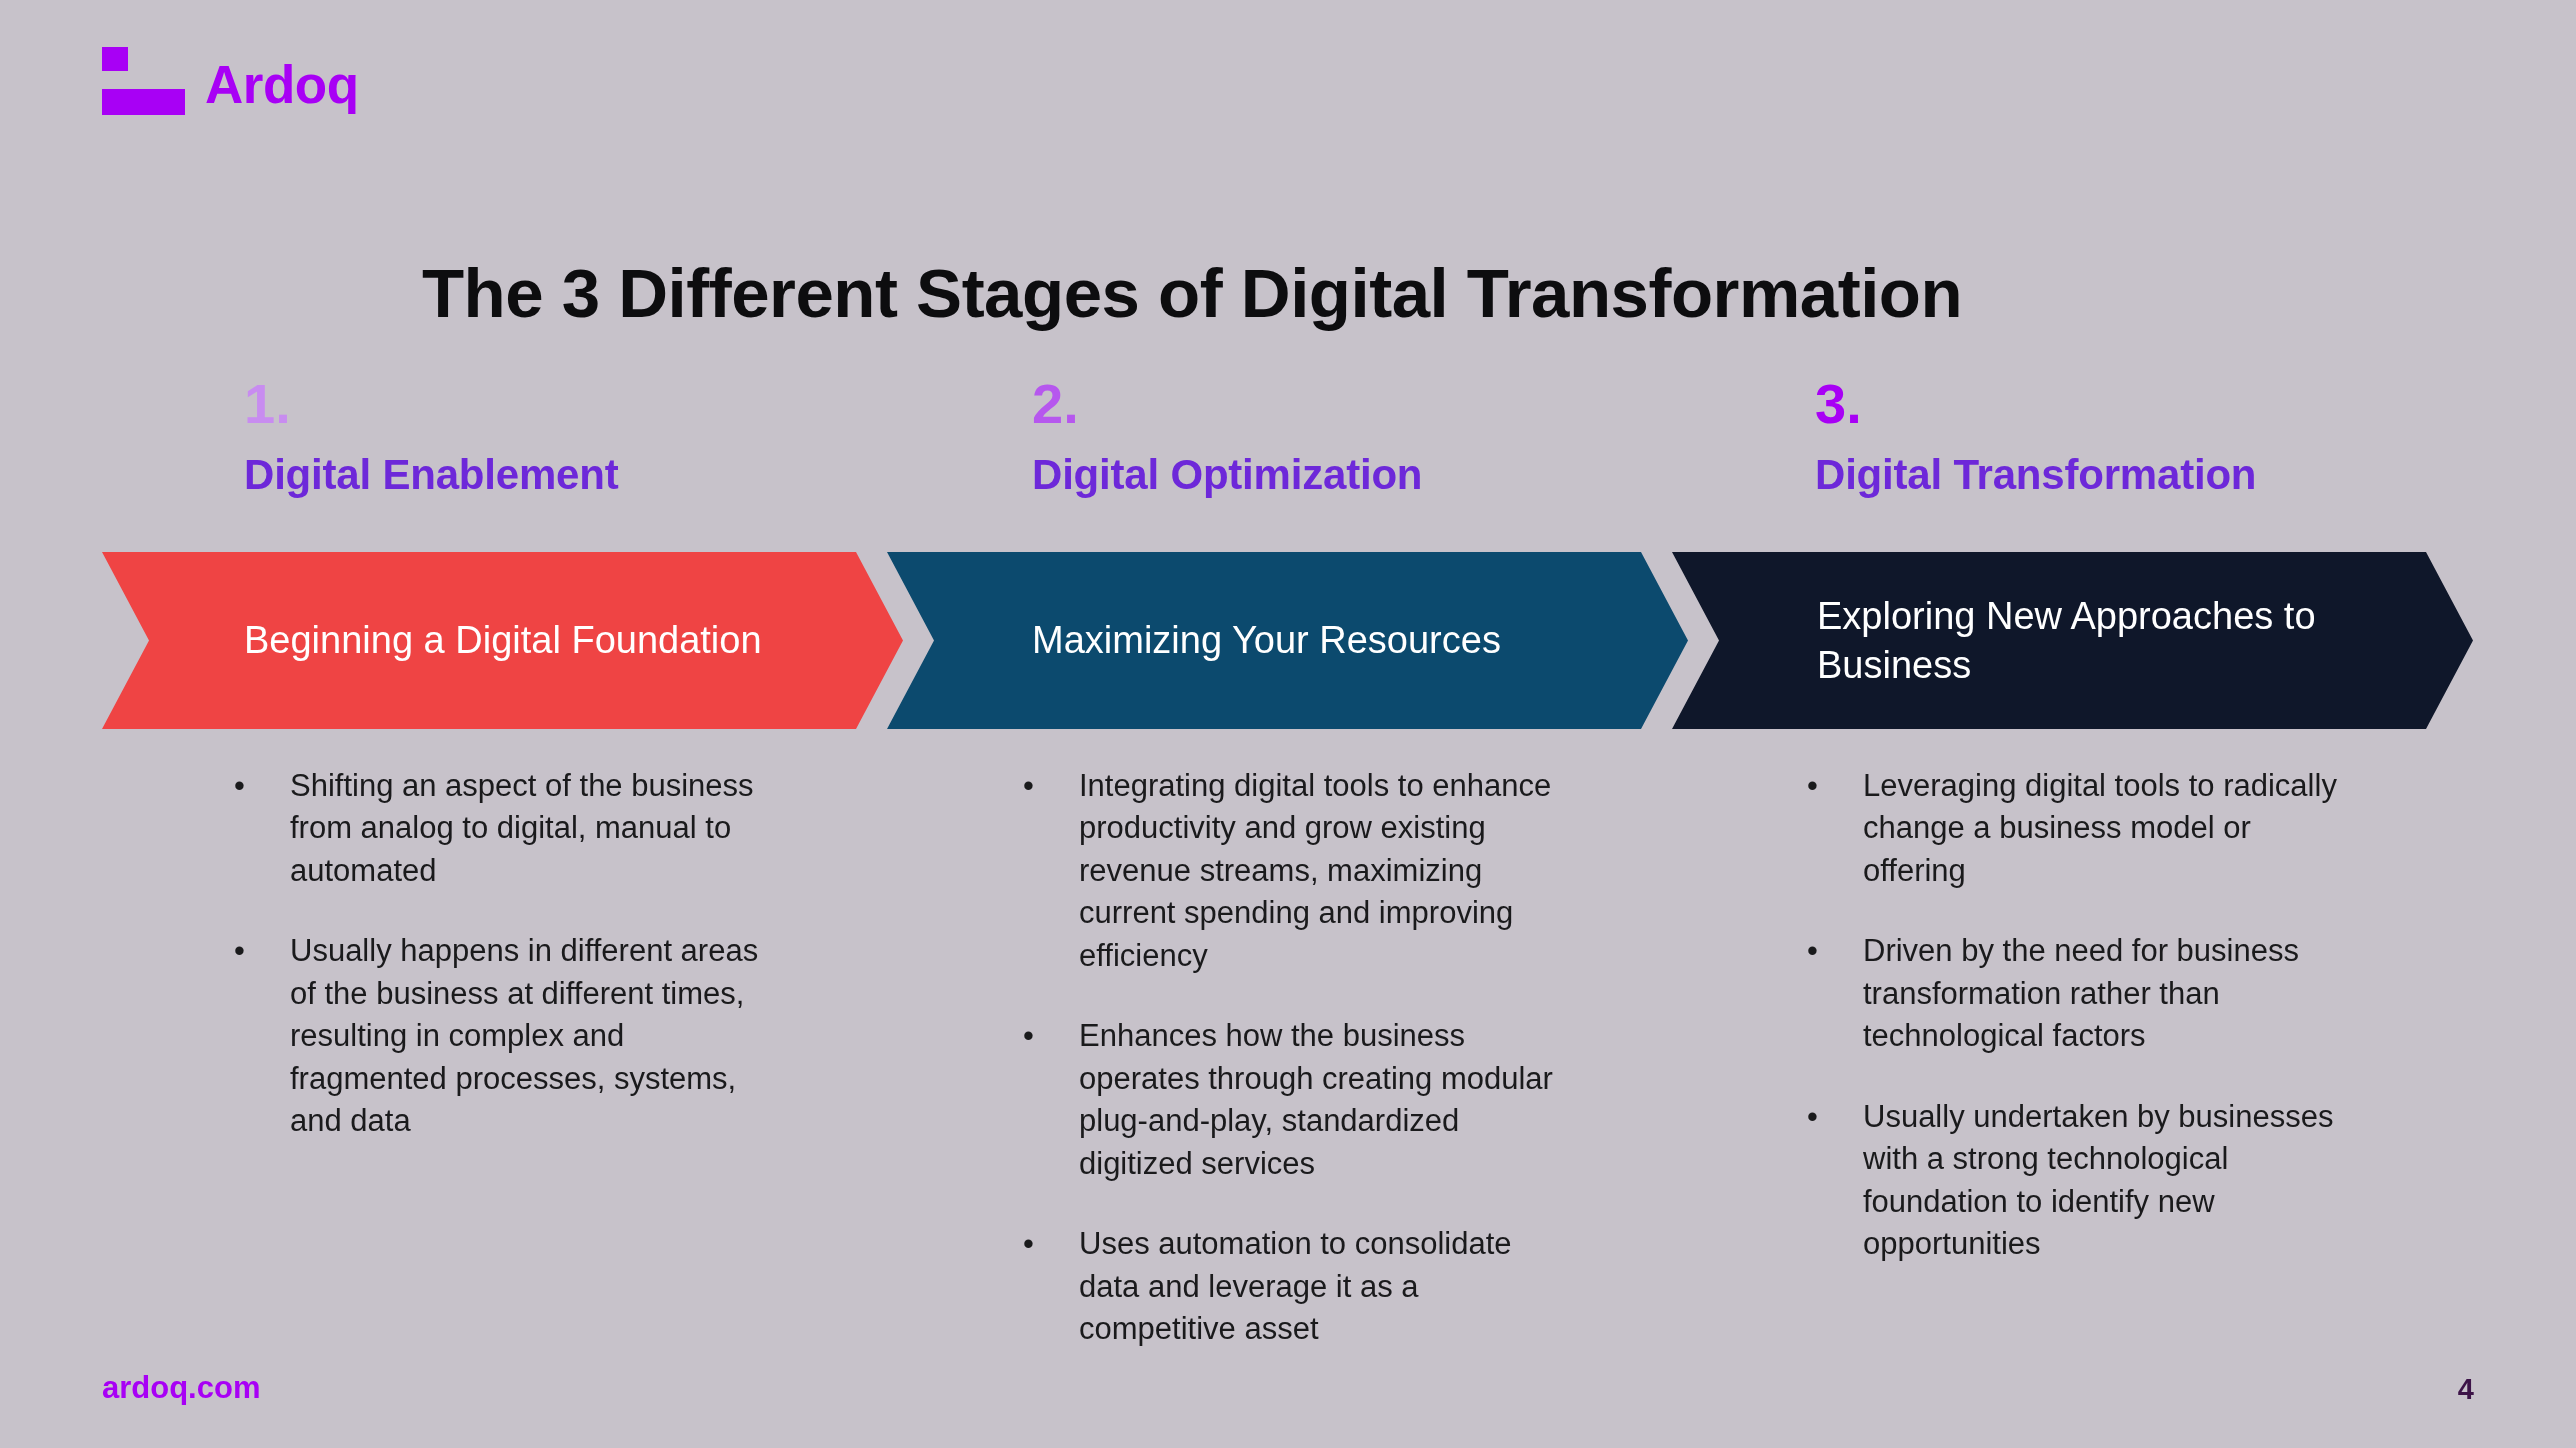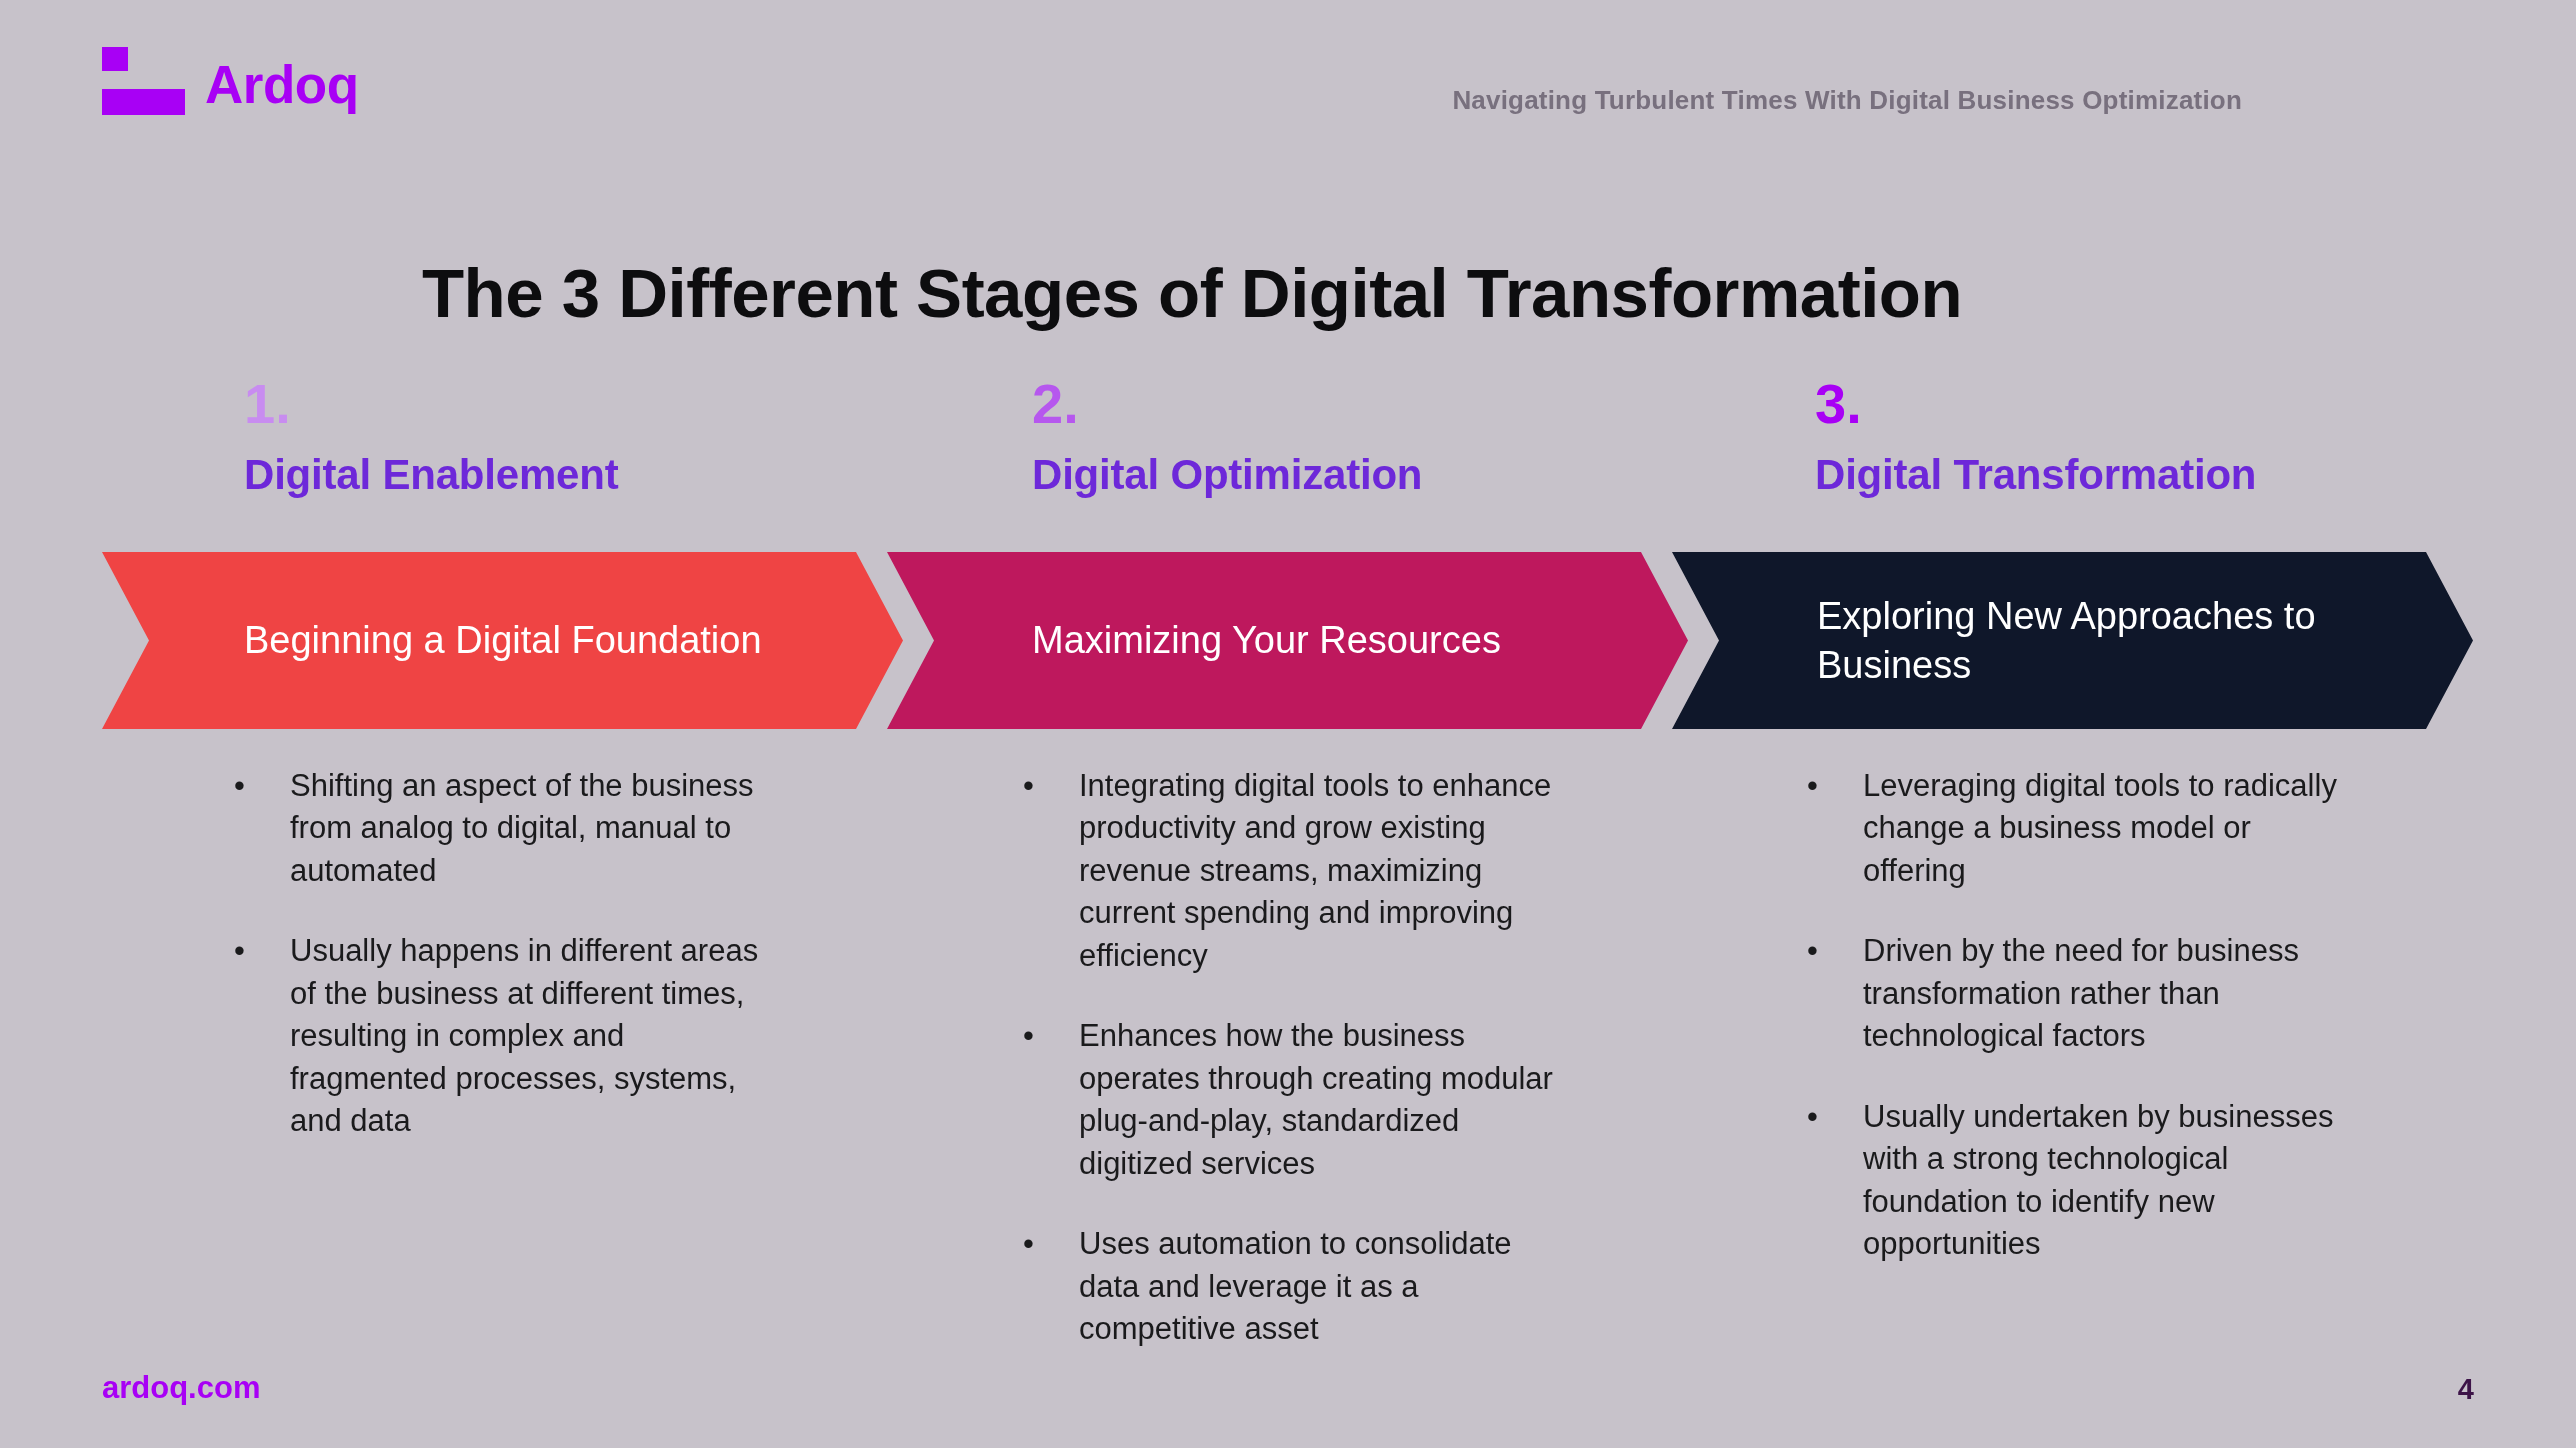--- a/index.html
+++ b/index.html
@@ -229,21 +229,20 @@
 <body style="background: rgb(199, 194, 202);">
 
 <div class="slide-header">
   <div class="logo">
     <span class="logo-mark">
       <span class="sq-small" style="background: rgb(168, 0, 245);"></span>
       <span class="sq-wide" style="background: rgb(168, 0, 245);"></span>
     </span>
     <span class="logo-text" style="color: rgb(168, 0, 245);">Ardoq</span>
   </div>
-  <div class="header-title" style="color: rgb(120, 112, 126);">Navigating Turbulent Times With Digital Business Optimization</div>
 </div>
 
 <div class="slide-title" style="color: rgb(13, 13, 15);">The 3 Different Stages of Digital Transformation</div>
 
 <div class="columns">
   <div class="col col-0">
     <div class="col-number" style="color: rgb(200, 140, 240);">1.</div>
     <div class="col-heading">Digital Enablement</div>
   </div>
   <div class="col col-1">
@@ -253,21 +252,21 @@
   <div class="col col-2">
     <div class="col-number" style="color: rgb(168, 0, 245);">3.</div>
     <div class="col-heading">Digital Transformation</div>
   </div>
 </div>
 
 <div class="banners">
   <div class="banner banner-0" style="background: #ef4444;">
     <div class="banner-text">Beginning a Digital Foundation</div>
   </div>
-  <div class="banner banner-1" style="background: #be185d;">
+  <div class="banner banner-1" style="background: #0c4a6e;">
     <div class="banner-text">Maximizing Your Resources</div>
   </div>
   <div class="banner banner-2" style="background: #0f172a;">
     <div class="banner-text">Exploring New Approaches to Business</div>
   </div>
 </div>
 
 <div class="bullets">
 
   <div class="bullet-col bullet-col-0">

